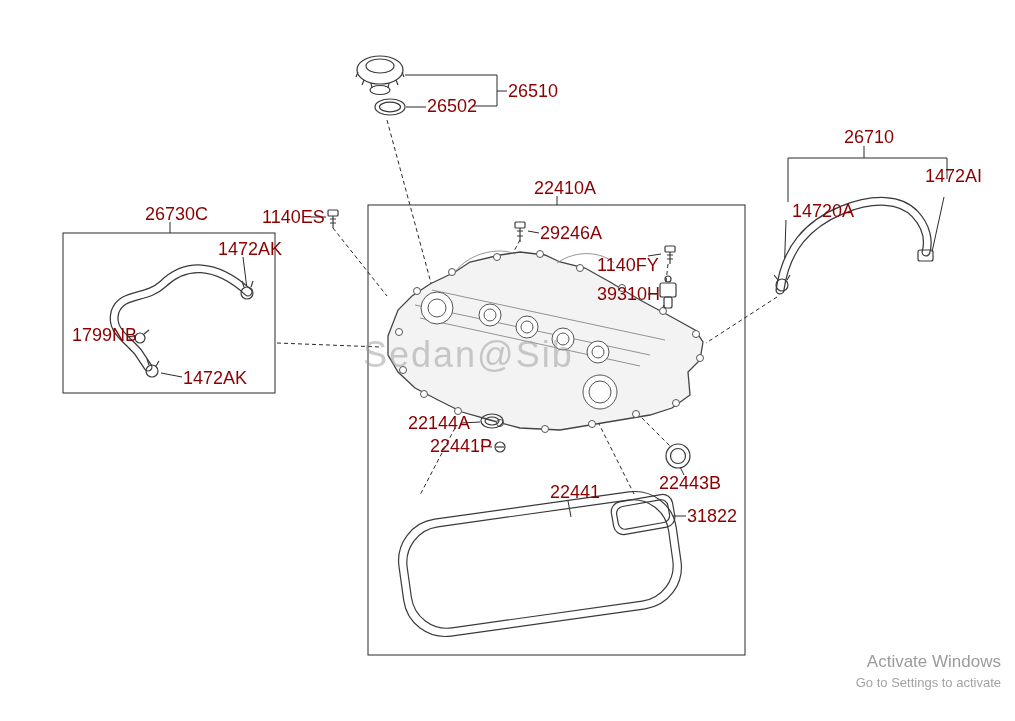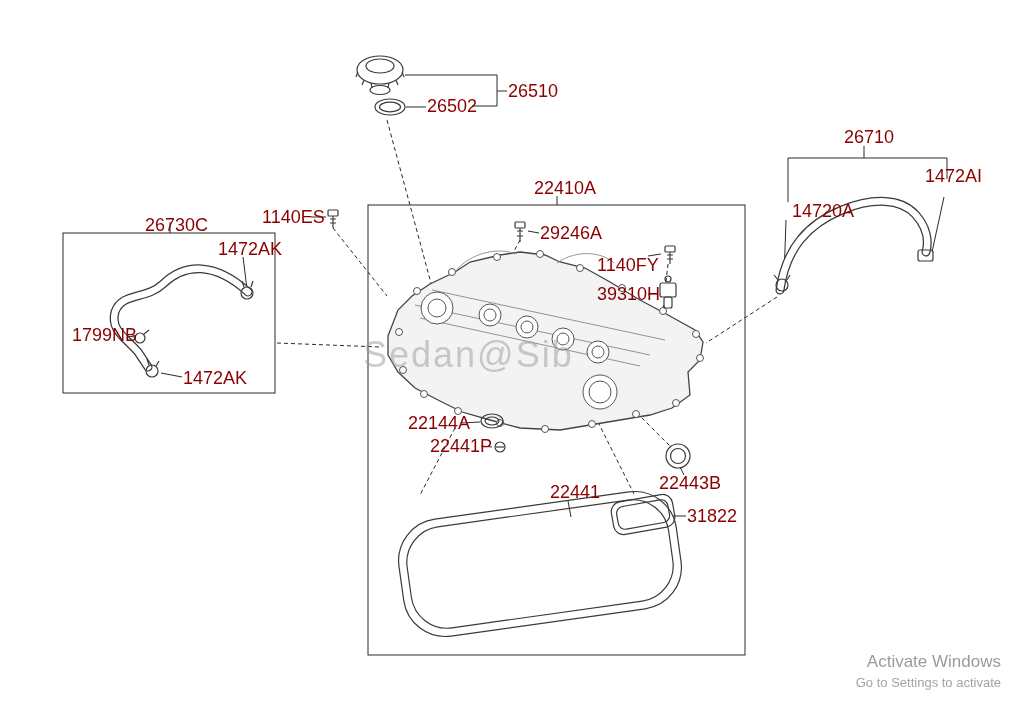--- a/index.html
+++ b/index.html
@@ -193,21 +193,21 @@
     </g>
 
   </svg>
 
   <div class="lbl" style="left:508px;top:84px">26510</div>
   <div class="lbl" style="left:427px;top:99px">26502</div>
   <div class="lbl" style="left:844px;top:130px">26710</div>
   <div class="lbl" style="left:925px;top:169px">1472AI</div>
   <div class="lbl" style="left:792px;top:204px">14720A</div>
   <div class="lbl" style="left:534px;top:181px">22410A</div>
-  <div class="lbl" style="left:145px;top:218px">26730C</div>
+  <div class="lbl" style="left:145px;top:207px">26730C</div>
   <div class="lbl" style="left:262px;top:210px">1140ES</div>
   <div class="lbl" style="left:540px;top:226px">29246A</div>
   <div class="lbl" style="left:218px;top:242px">1472AK</div>
   <div class="lbl" style="left:597px;top:258px">1140FY</div>
   <div class="lbl" style="left:597px;top:287px">39310H</div>
   <div class="lbl" style="left:72px;top:328px">1799NB</div>
   <div class="lbl" style="left:183px;top:371px">1472AK</div>
   <div class="lbl" style="left:408px;top:416px">22144A</div>
   <div class="lbl" style="left:430px;top:439px">22441P</div>
   <div class="lbl" style="left:659px;top:476px">22443B</div>

